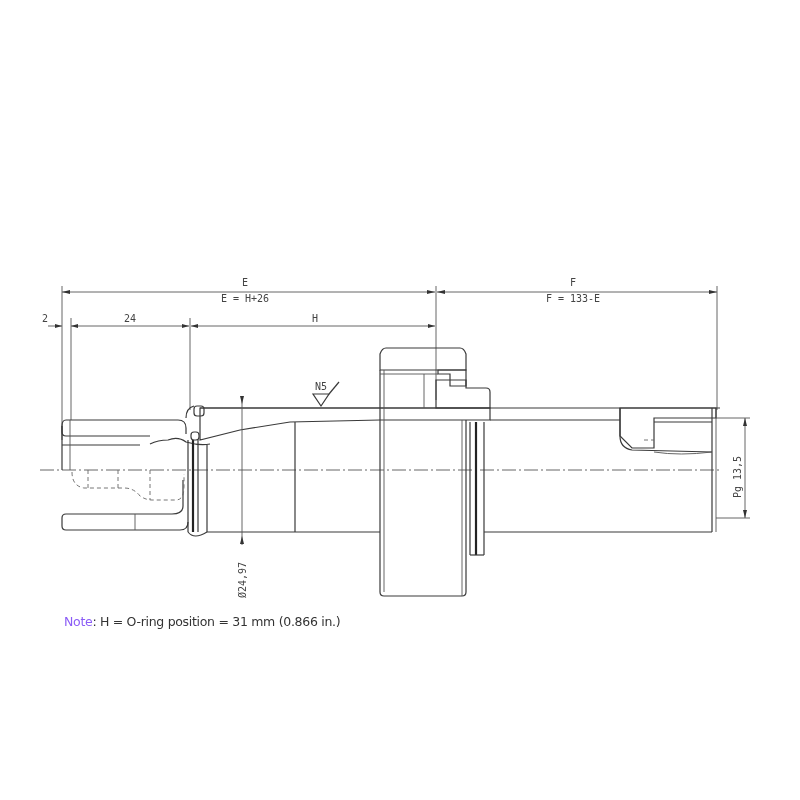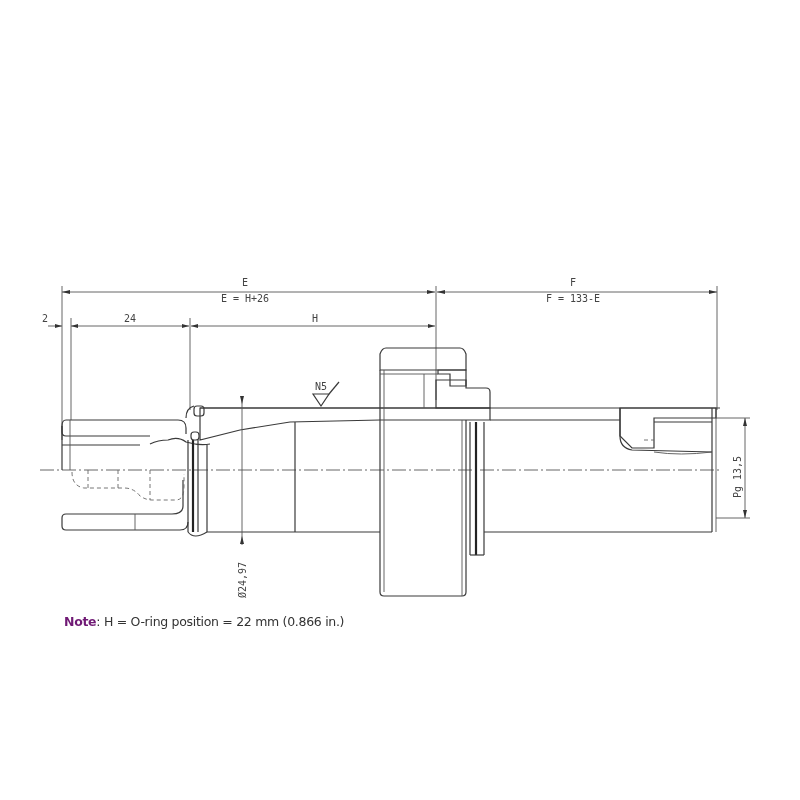--- a/index.html
+++ b/index.html
@@ -7,21 +7,21 @@
   #drawing { position: absolute; left: 0; top: 0; width: 800px; height: 800px; }
   .ln { stroke: #3a3a3a; stroke-width: 1.2; fill: none; }
   .thin { stroke: #555; stroke-width: 0.9; fill: none; }
   .thick { stroke: #222; stroke-width: 2.2; fill: none; }
   .dash { stroke: #666; stroke-width: 0.9; fill: none; stroke-dasharray: 4 3; }
   .center { stroke: #555; stroke-width: 0.9; fill: none; stroke-dasharray: 14 3 2 3; }
   .hatch { stroke: #3a3a3a; stroke-width: 1.1; }
   .dimtxt { font-family: "DejaVu Sans Mono", monospace; font-size: 10px; fill: #444; }
   .arrow { fill: #333; }
   #note { position: absolute; left: 64px; top: 614px; font-size: 12.5px; color: #333; white-space: nowrap; font-family: "DejaVu Sans", sans-serif; letter-spacing: -0.3px; }
-  #note b { font-weight: bold; color: #701a75; }
+  #note b { font-weight: normal; color: #8b5cf6; }
 </style>
 </head>
 <body>
 
 <svg id="drawing" viewBox="0 0 800 800" xmlns="http://www.w3.org/2000/svg">
   <defs>
     <pattern id="hatchPat" patternUnits="userSpaceOnUse" width="22" height="22" patternTransform="rotate(35)">
       <line x1="0" y1="0" x2="0" y2="22" class="hatch"></line>
     </pattern>
     <pattern id="hatchFine" patternUnits="userSpaceOnUse" width="8" height="8" patternTransform="rotate(-45)">
@@ -156,13 +156,13 @@
   <g>
     <line x1="716" y1="418" x2="750" y2="418" class="thin"></line>
     <line x1="716" y1="518" x2="750" y2="518" class="thin"></line>
     <line x1="745" y1="418" x2="745" y2="518" class="thin"></line>
     <polygon points="745,418 743,426 747,426" class="arrow"></polygon>
     <polygon points="745,518 743,510 747,510" class="arrow"></polygon>
     <text x="0" y="0" class="dimtxt" transform="translate(741,498) rotate(-90)">Pg 13,5</text>
   </g>
 </svg>
 
-<div id="note"><b>Note</b><span>: H = O-ring position = 22 mm (0.866 in.)</span></div>
+<div id="note"><b>Note</b><span>: H = O-ring position = 31 mm (0.866 in.)</span></div>
 
 </body></html>

